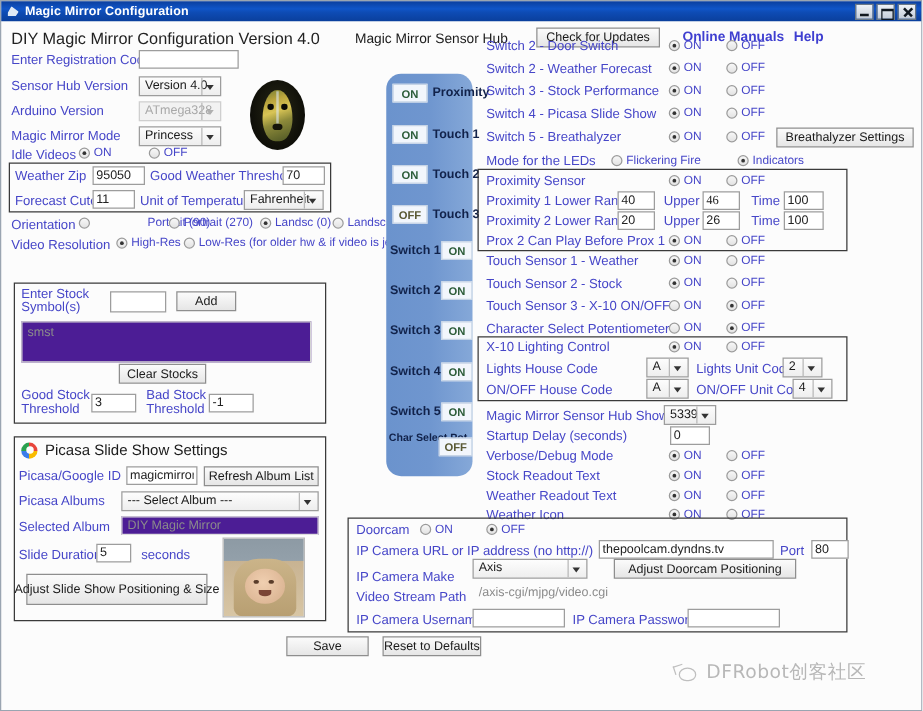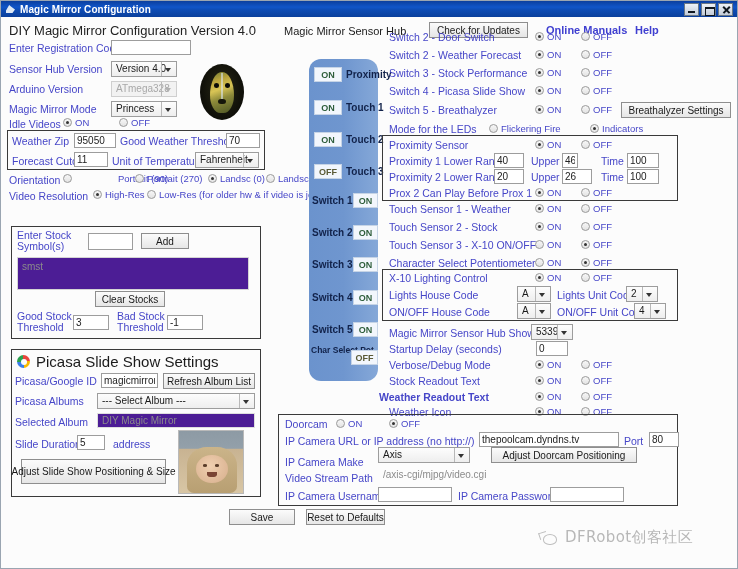--- a/index.html
+++ b/index.html
@@ -248,34 +248,34 @@
   <input class="inp" style="position: absolute; left: 72px; top: 314px; width: 36px;" value="3">
   <div style="position:absolute;left:116px;top:310px;line-height:11px;" class="lbl">
     <span>Bad Stock</span><br>
     <span>Threshold</span>
   </div>
   <input class="inp" style="position: absolute; left: 166px; top: 314px; width: 36px;" value="-1">
 
   <div class="grp" style="left:10px;top:348px;width:250px;height:148px;"></div>
   <div style="position:absolute;left:16px;top:352px;display:flex;align-items:center;gap:6px;">
     <span class="plogo"></span>
-    <span style="font-size:15px;color:#1b1b1b;">Picasa Slide Show Settings</span>
+    <span style="font-size:12px;color:#1b1b1b;">Picasa Slide Show Settings</span>
   </div>
   <div style="position:absolute;left:14px;top:374px;" class="lbl">Picasa/Google ID</div>
   <input class="inp" style="position: absolute; left: 100px; top: 372px; width: 57px;" value="magicmirror2000">
   <div class="btn" style="position:absolute;left:162px;top:372px;width:92px;height:16px;">Refresh Album List</div>
   <div style="position:absolute;left:14px;top:394px;" class="lbl">Picasa Albums</div>
   <div class="sel" style="position:absolute;left:96px;top:392px;width:158px;">
     <span class="div"></span><span>--- Select Album ---</span>
   </div>
   <div style="position:absolute;left:14px;top:415px;" class="lbl">Selected Album</div>
   <div class="ta" style="position:absolute;left:96px;top:412px;width:158px;height:15px;padding-top:1px;border-color:#dedede;">DIY Magic Mirror</div>
   <div style="position:absolute;left:14px;top:437px;" class="lbl">Slide Duration</div>
   <input class="inp" style="position: absolute; left: 76px; top: 434px; width: 28px;" value="5">
-  <div style="position:absolute;left:112px;top:437px;" class="lbl">address</div>
+  <div style="position:absolute;left:112px;top:437px;" class="lbl">seconds</div>
   <div class="btn" style="position:absolute;left:20px;top:458px;width:145px;height:25px;">Adjust Slide Show Positioning &amp; Size</div>
   <div class="photo" style="left:177px;top:429px;width:64px;height:62px;">
     <div class="chair"></div>
       <div class="head"></div>
     <div class="eyeA"></div>
       <div class="eyeB"></div>
       <div class="sm"></div>
   </div>
 
   <div style="position:absolute;left:283px;top:24px;font-size:11px;color:#1b1b1b;">Magic Mirror Sensor Hub</div>
@@ -384,21 +384,21 @@
       <span class="t">ON</span>
     </div>
   <div class="rad" style="position:absolute;left:580px;top:138px;">
       <span class="c"></span>
       <span class="t">OFF</span>
     </div>
 
   <div style="position:absolute;left:388px;top:154px;" class="lbl">Proximity 1 Lower Range</div>
   <input class="inp" style="position: absolute; left: 493px; top: 152px; width: 30px;" value="40">
   <div style="position:absolute;left:530px;top:154px;" class="lbl">Upper</div>
-  <input class="inp" style="position: absolute; left: 561px; top: 152px; width: 16px;" value="46">
+  <input class="inp" style="position: absolute; left: 561px; top: 152px; width: 30px; font-family: Liberation Serif, serif;" value="46">
   <div style="position:absolute;left:600px;top:154px;" class="lbl">Time</div>
   <input class="inp" style="position: absolute; left: 626px; top: 152px; width: 32px;" value="100">
 
   <div style="position:absolute;left:388px;top:170px;" class="lbl">Proximity 2 Lower Range</div>
   <input class="inp" style="position: absolute; left: 493px; top: 168px; width: 30px;" value="20">
   <div style="position:absolute;left:530px;top:170px;" class="lbl">Upper</div>
   <input class="inp" style="position: absolute; left: 561px; top: 168px; width: 30px;" value="26">
   <div style="position:absolute;left:600px;top:170px;" class="lbl">Time</div>
   <input class="inp" style="position: absolute; left: 626px; top: 168px; width: 32px;" value="100">
 
@@ -492,21 +492,21 @@
   <div style="position:absolute;left:388px;top:374px;" class="lbl">Stock Readout Text</div>
   <div class="rad on" style="position:absolute;left:534px;top:374px;">
       <span class="c"></span>
       <span class="t">ON</span>
     </div>
   <div class="rad" style="position:absolute;left:580px;top:374px;">
       <span class="c"></span>
       <span class="t">OFF</span>
     </div>
 
-  <div style="position:absolute;left:378px;top:390px;font-weight:bold;" class="lbl">Weather Readout Text</div>
+  <div style="position:absolute;left:388px;top:390px;" class="lbl">Weather Readout Text</div>
   <div class="rad on" style="position:absolute;left:534px;top:390px;">
       <span class="c"></span>
       <span class="t">ON</span>
     </div>
   <div class="rad" style="position:absolute;left:580px;top:390px;">
       <span class="c"></span>
       <span class="t">OFF</span>
     </div>
 
   <div style="position:absolute;left:388px;top:405px;" class="lbl">Weather Icon</div>

